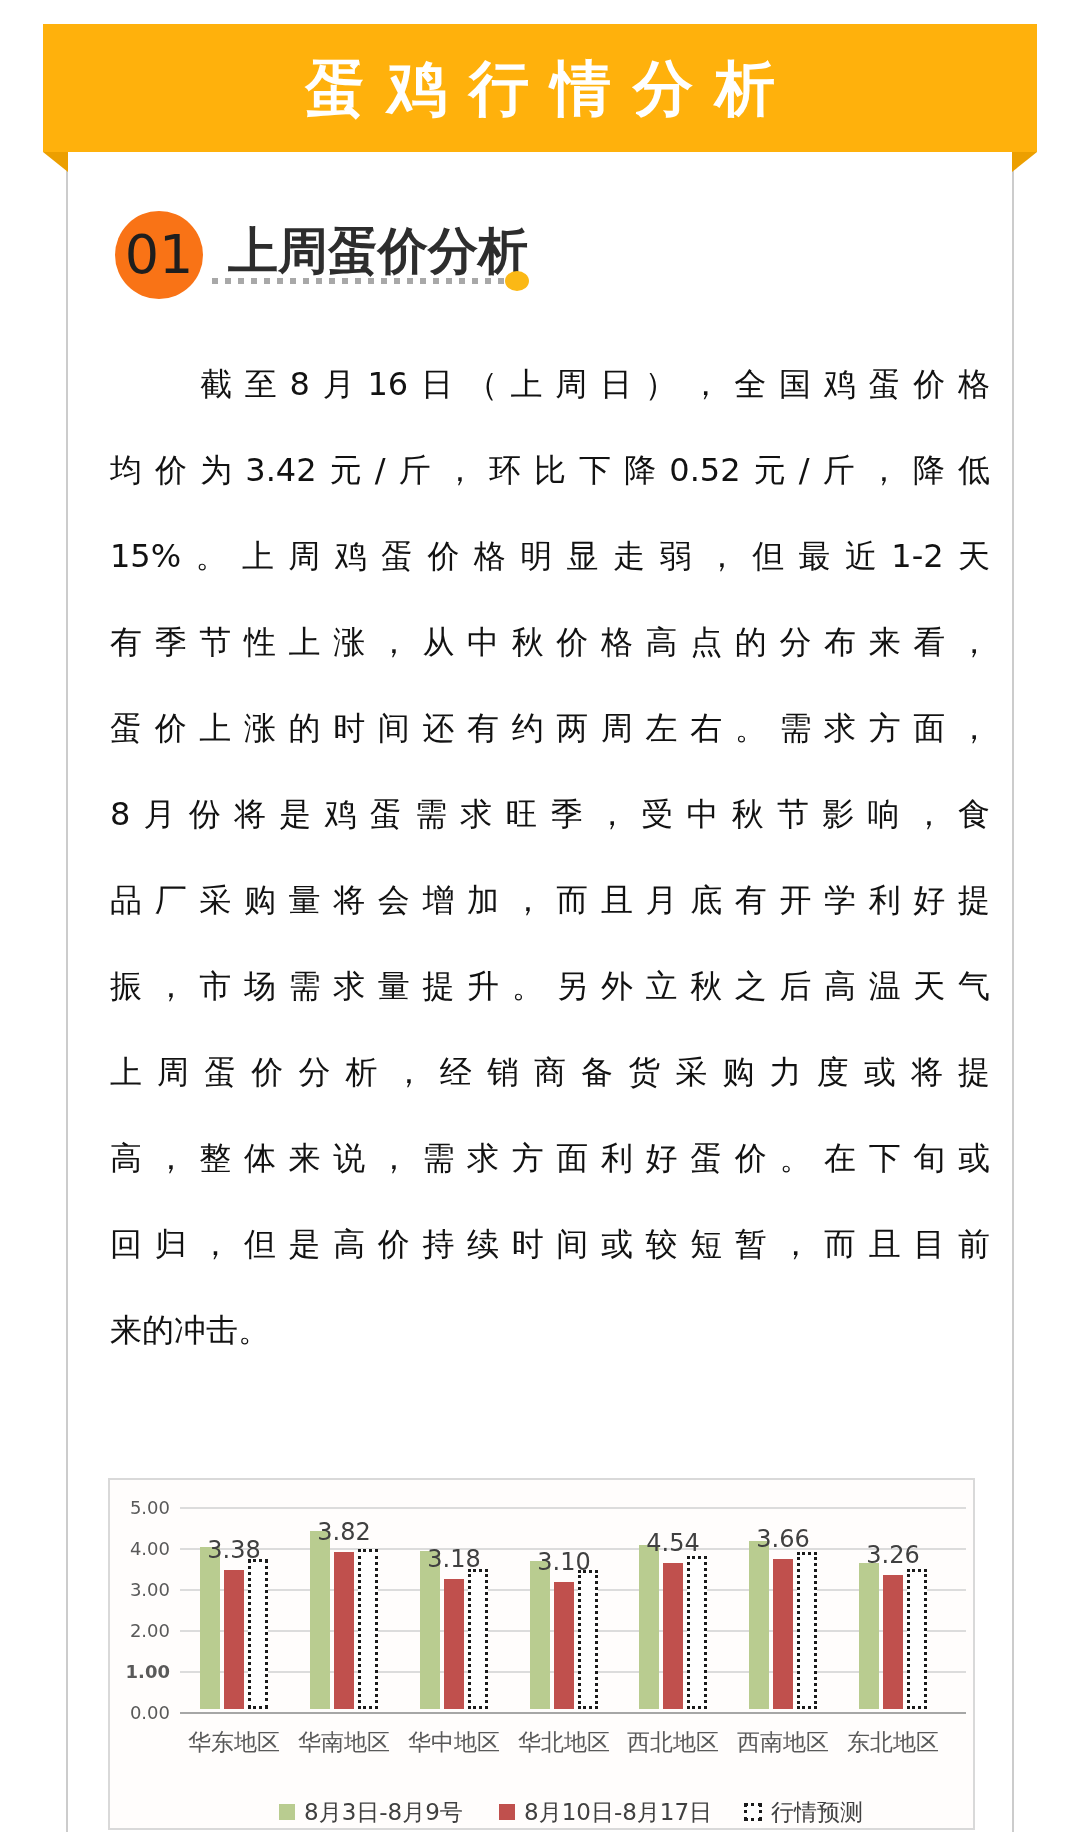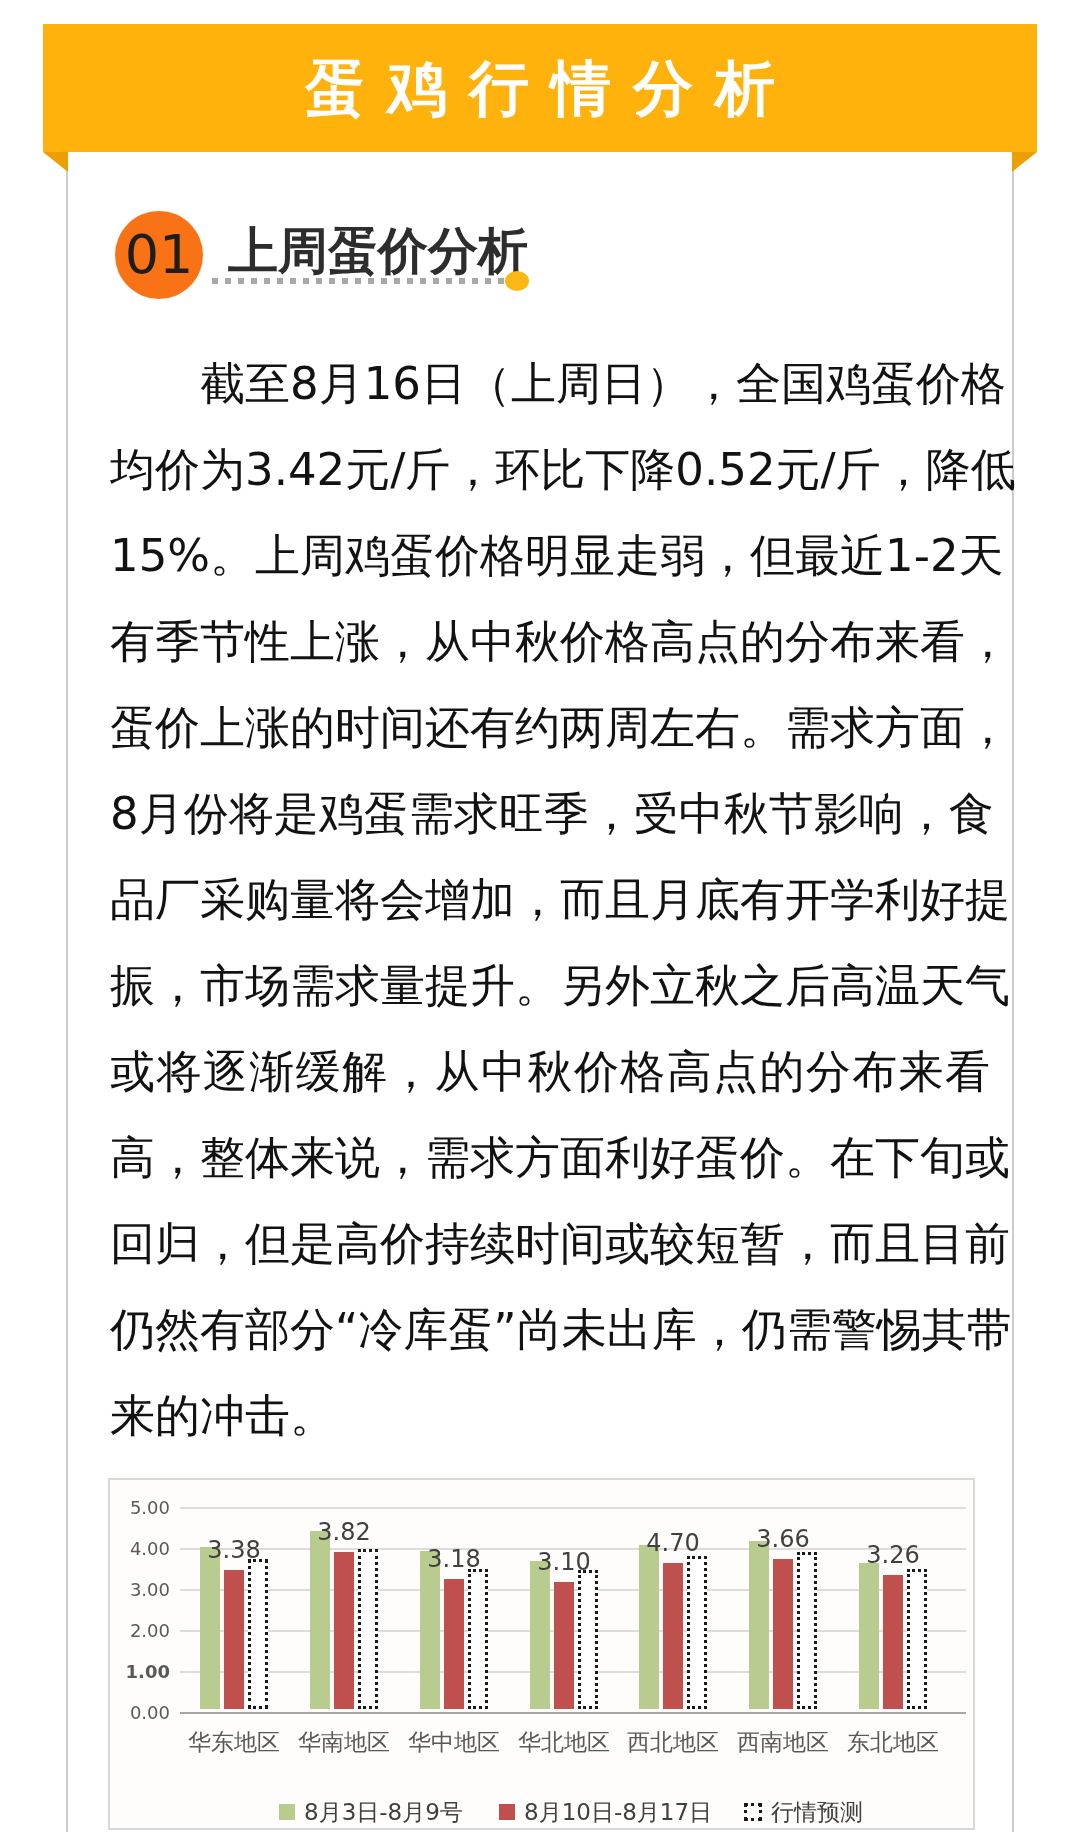--- a/index.html
+++ b/index.html
@@ -19,21 +19,21 @@
   #section-badge{position:absolute;left:115px;top:211px;width:88px;height:88px;border-radius:50%;
         background:#f97316;z-index:6;text-align:center;line-height:88px;font-size:54px;color:#1e1e1e;}
   #section-heading{position:absolute;left:228px;top:218px;width:560px;height:60px;z-index:6;
         font-size:50px;font-weight:bold;color:#2d2d2d;}
   #section-divider{position:absolute;left:212px;top:278px;width:293px;height:6px;z-index:6;
         background:repeating-linear-gradient(90deg,#a8a8a8 0 6px,transparent 6px 13px);}
   #divider-dot{position:absolute;left:505px;top:271px;width:24px;height:20px;border-radius:50%;
         background:#FBB815;z-index:6;}
   
   #body-text{position:absolute;left:110px;top:341px;width:880px;z-index:6;}
-  .body-line{height:86px;line-height:86px;font-size:45px;color:#121212;white-space:nowrap;
+  .body-line{height:86px;line-height:86px;font-size:32px;color:#121212;white-space:nowrap;
         text-align:justify;text-align-last:justify;}
   .body-line.first{text-indent:90px;}
   .body-line.last{text-align-last:left;}
   
   #chart{position:absolute;left:108px;top:1478px;width:867px;height:352px;background:#fffdfc;
         border:2px solid #d9d9d9;box-sizing:border-box;z-index:6;}
   .gridline{position:absolute;left:70px;width:786px;height:2px;background:#dcdcdc;}
   .gridline.baseline{background:#a6a6a6;}
   .ytick{position:absolute;left:4px;width:56px;height:26px;line-height:26px;text-align:right;
         font-size:18px;color:#595959;}
@@ -69,24 +69,23 @@
 
   <div id="body-text">
       <div class="body-line first">截至8月16日（上周日），全国鸡蛋价格</div>
       <div class="body-line">均价为3.42元/斤，环比下降0.52元/斤，降低</div>
       <div class="body-line">15%。上周鸡蛋价格明显走弱，但最近1-2天</div>
       <div class="body-line">有季节性上涨，从中秋价格高点的分布来看，</div>
       <div class="body-line">蛋价上涨的时间还有约两周左右。需求方面，</div>
       <div class="body-line">8月份将是鸡蛋需求旺季，受中秋节影响，食</div>
       <div class="body-line">品厂采购量将会增加，而且月底有开学利好提</div>
       <div class="body-line">振，市场需求量提升。另外立秋之后高温天气</div>
-      <div class="body-line">或将逐渐缓解，从中秋价格高点的分布来看</div>
+      <div class="body-line">上周蛋价分析，经销商备货采购力度或将提</div>
       <div class="body-line">高，整体来说，需求方面利好蛋价。在下旬或</div>
       <div class="body-line">回归，但是高价持续时间或较短暂，而且目前</div>
-      <div class="body-line">仍然有部分“冷库蛋”尚未出库，仍需警惕其带</div>
       <div class="body-line last">来的冲击。</div>
     </div>
 
   <div id="chart">
       <div class="gridline baseline" style="top: 232px;"></div>
       <div class="ytick" style="top: 220px;">0.00</div>
       <div class="gridline" style="top: 191px;"></div>
       <div class="ytick" style="top: 179px; font-weight: bold;">1.00</div>
       <div class="gridline" style="top: 150px;"></div>
       <div class="ytick" style="top: 138px;">2.00</div>
@@ -114,21 +113,21 @@
       <div class="bar s2" style="left: 248px; height: 160px;"></div>
       <div class="bar s2" style="left: 358px; height: 140px;"></div>
       <div class="bar s2" style="left: 468px; height: 139px;"></div>
       <div class="bar s2" style="left: 577px; height: 153px;"></div>
       <div class="bar s2" style="left: 687px; height: 157px;"></div>
       <div class="bar s2" style="left: 797px; height: 140px;"></div>
       <div class="value-label" style="left: 69px; top: 56px;">3.38</div>
       <div class="value-label" style="left: 179px; top: 38px;">3.82</div>
       <div class="value-label" style="left: 289px; top: 65px;">3.18</div>
       <div class="value-label" style="left: 399px; top: 68px;">3.10</div>
-      <div class="value-label" style="left: 508px; top: 49px;">4.70</div>
+      <div class="value-label" style="left: 508px; top: 49px;">4.54</div>
       <div class="value-label" style="left: 618px; top: 45px;">3.66</div>
       <div class="value-label" style="left: 728px; top: 61px;">3.26</div>
       <div class="xlabel" style="left: 59px;">华东地区</div>
       <div class="xlabel" style="left: 169px; text-align: center;">华南地区</div>
       <div class="xlabel" style="left: 279px;">华中地区</div>
       <div class="xlabel" style="left: 389px;">华北地区</div>
       <div class="xlabel" style="left: 498px;">西北地区</div>
       <div class="xlabel" style="left: 608px;">西南地区</div>
       <div class="xlabel" style="left: 718px;">东北地区</div>
       <div class="legend-item" style="left: 169px;">

